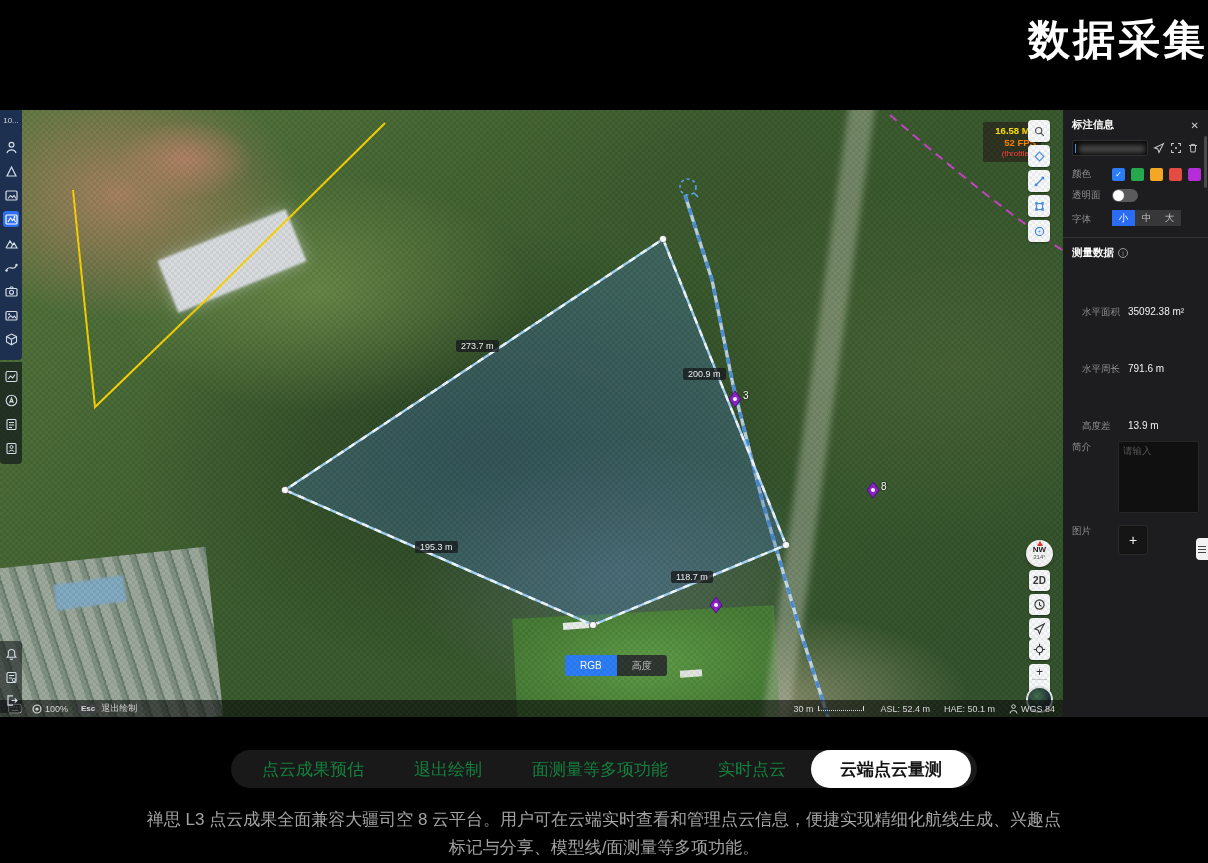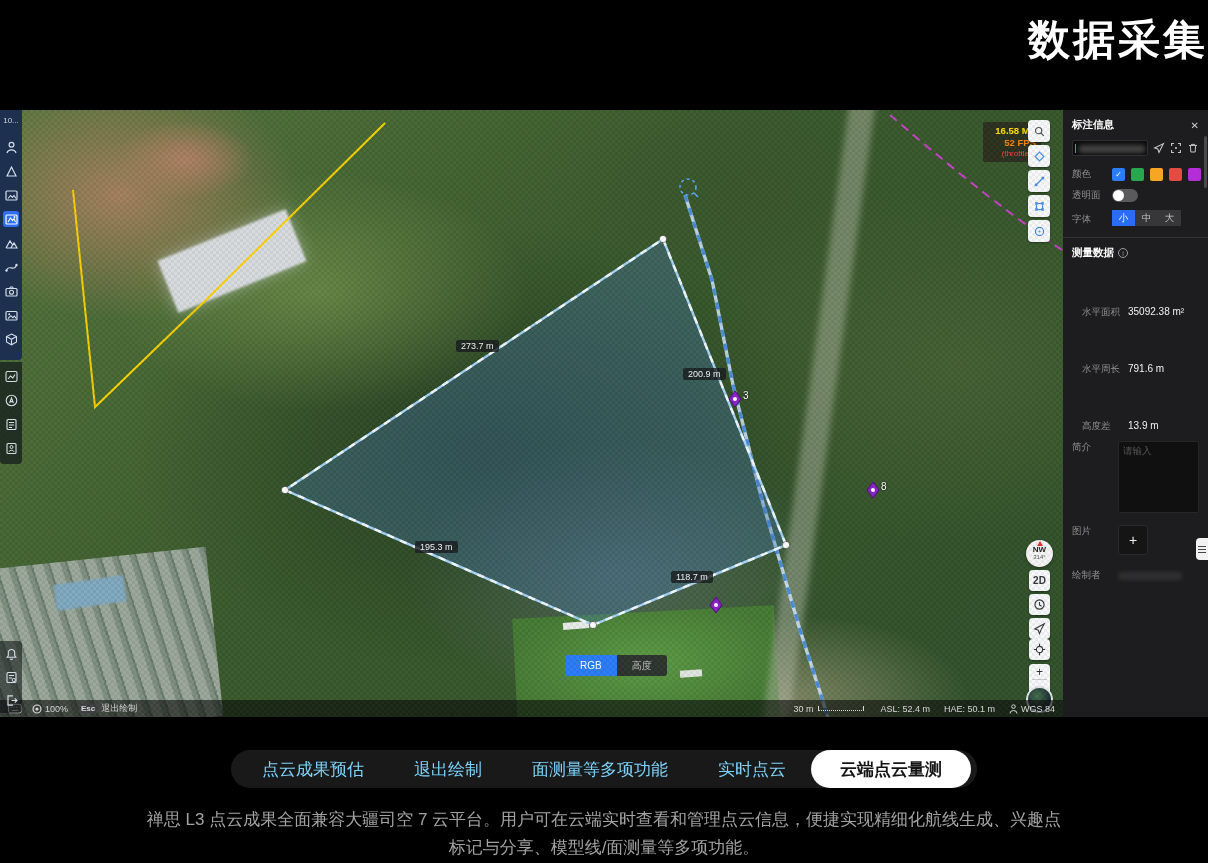--- a/index.html
+++ b/index.html
@@ -160,21 +160,21 @@
   .panel-scroll { position:absolute; right:1px; top:26px; width:3px; height:52px; background:#4a4a4c; border-radius:2px; }
 
   .drawer-handle { position:absolute; left:1196px; top:428px; width:12px; height:22px; background:#f2f2f2;
     border-radius:4px 0 0 4px; display:flex; flex-direction:column; justify-content:center; gap:2px;
     padding:0 2px; cursor:pointer; z-index:6; }
   .drawer-handle i { display:block; border-top:1.5px solid #444; }
 
   
   .tabs { position:absolute; top:750px; left:50%; transform:translateX(-50%); height:38px;
     background:#191919; border-radius:22px; display:flex; align-items:center; padding:0 6px; }
-  .tab { padding:0 25px; height:28px; display:flex; align-items:center; color:#7dd3fc; font-size:17px;
+  .tab { padding:0 25px; height:28px; display:flex; align-items:center; color:#15803d; font-size:17px;
     cursor:pointer; white-space:nowrap; }
   .tab.sel { background:#fff; color:#141414; font-weight:bold; border-radius:20px; height:38px; padding:0 29px; }
 
   
   .footer-desc { position:absolute; top:806px; left:50%; transform:translateX(-50%); width:930px;
     text-align:center; color:#a3a3a3; font-size:17px; line-height:1.62; }
 
   svg.ic { display:block; }
 </style>
 </head>
@@ -549,38 +549,34 @@
       <div class="desc-row">
         <span class="plabel" style="width:46px;">简介</span>
         <textarea class="desc-area" placeholder="请输入" style=""></textarea>
       </div>
 
       <div class="img-row">
         <span class="plabel" style="width:46px;">图片</span>
         <span class="add-img">+</span>
       </div>
 
-      <div class="creator-row">
-        <span class="plabel" style="width:46px;">绘制者</span>
-        <span class="creator-redacted"></span>
-      </div>
 
       <span class="panel-scroll"></span>
     </aside>
 
     <div class="drawer-handle">
         <i></i>
         <i></i>
         <i></i>
       </div>
   </div>
 
   <nav class="tabs">
     <span class="tab">点云成果预估</span>
     <span class="tab">退出绘制</span>
     <span class="tab">面测量等多项功能</span>
     <span class="tab">实时点云</span>
     <span class="tab sel">云端点云量测</span>
   </nav>
 
-  <p class="footer-desc">禅思 L3 点云成果全面兼容大疆司空 7 云平台。用户可在云端实时查看和管理点云信息，便捷实现精细化航线生成、兴趣点标记与分享、模型线/面测量等多项功能。</p>
+  <p class="footer-desc">禅思 L3 点云成果全面兼容大疆司空 8 云平台。用户可在云端实时查看和管理点云信息，便捷实现精细化航线生成、兴趣点标记与分享、模型线/面测量等多项功能。</p>
 
 </div>
 
 </body></html>

